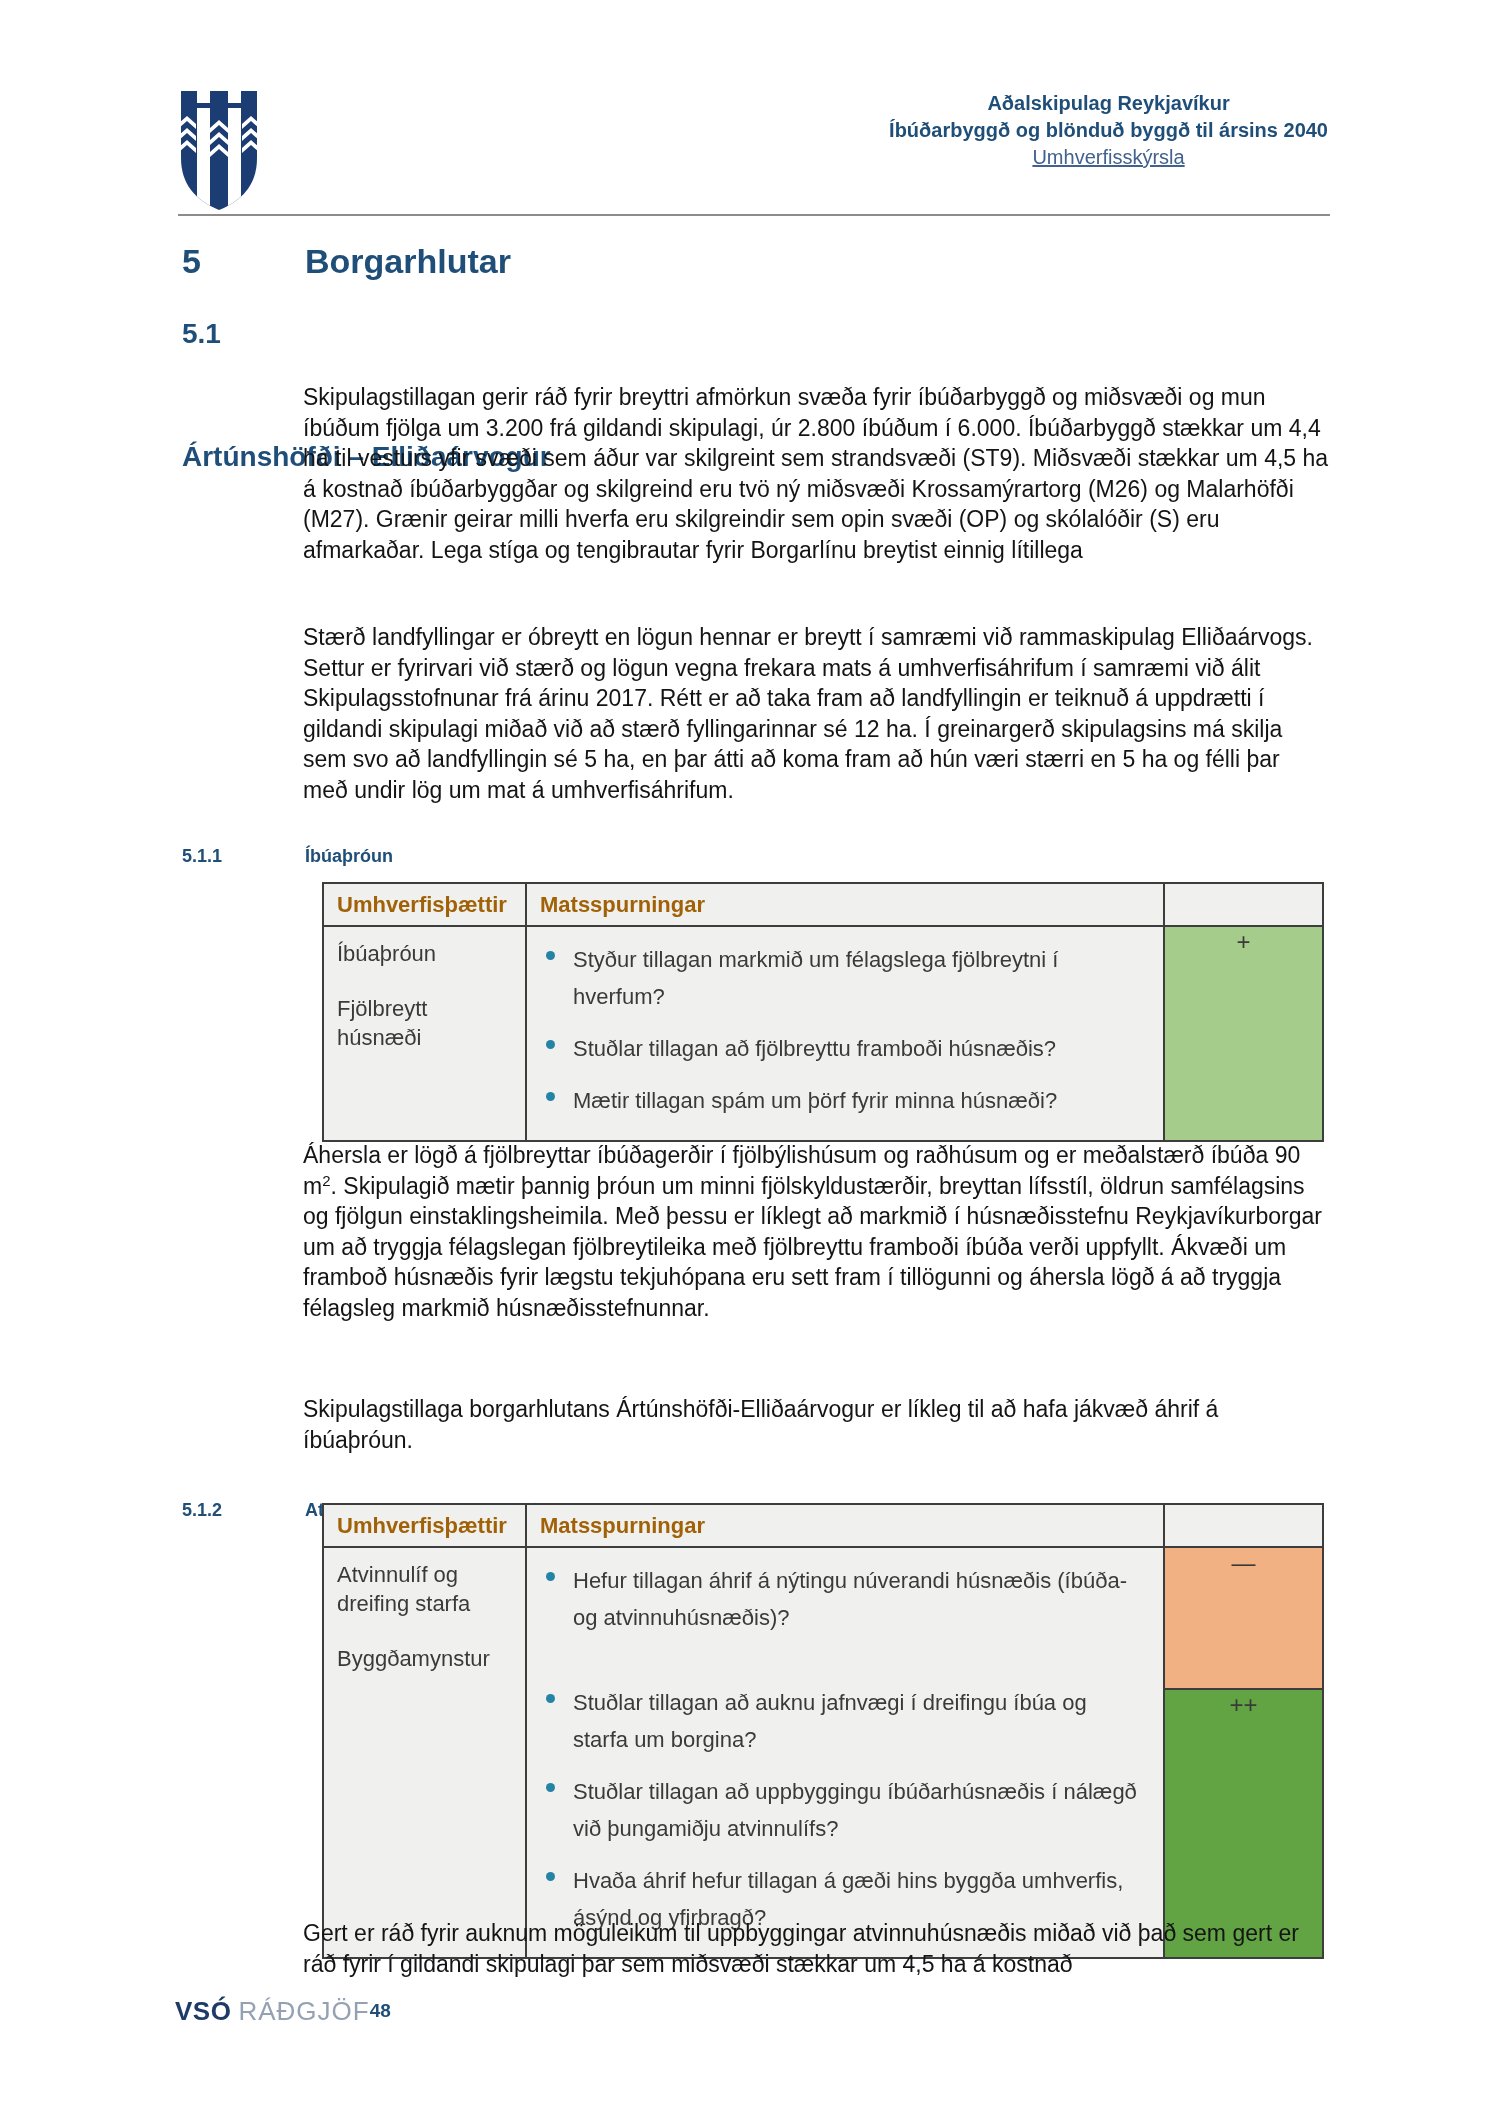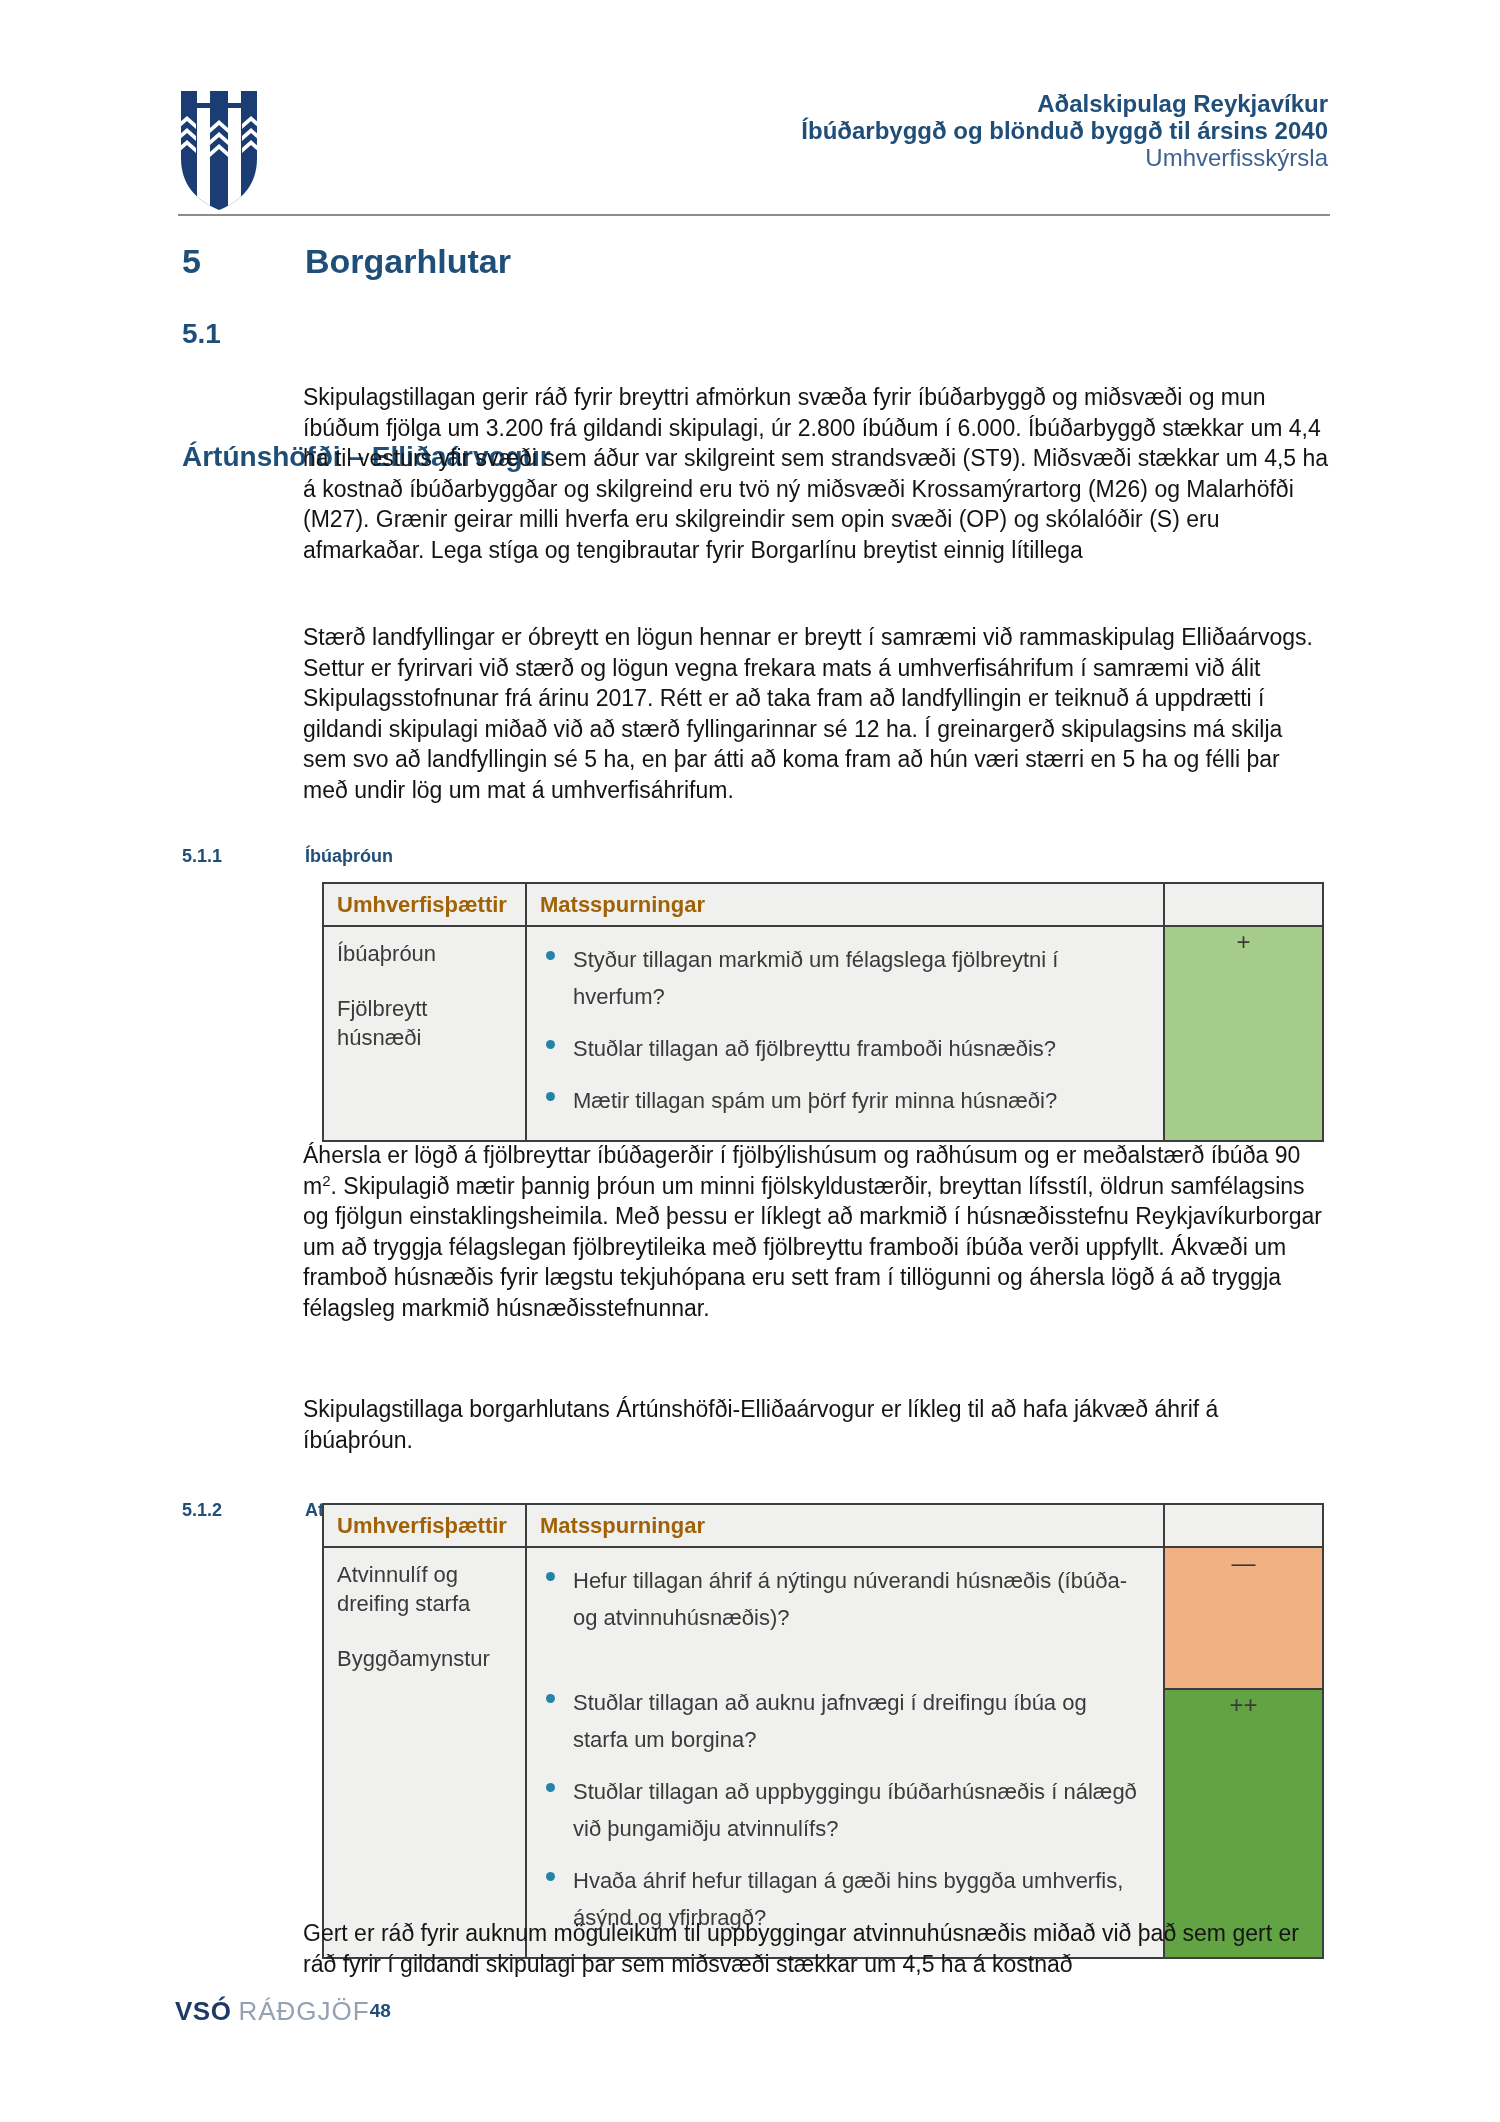--- a/index.html
+++ b/index.html
@@ -9,22 +9,22 @@
     margin:0 auto;
     background:#ffffff;
     font-family:"Liberation Sans",sans-serif;
     color:#111111;
     overflow:hidden;
   }
   
   .header-row{position:absolute;top:88px;left:178px;right:172px;display:flex;justify-content:space-between;align-items:flex-start;}
   .logo svg{display:block;}
   .header-text{text-align:right;padding-top:2px;}
-  .header-text .hl{font-size:24px;font-weight:bold;color:#1f4e79;line-height:27px;}
-  .header-text .hl3{font-weight:normal;color:#41618f;}
+  .header-text .hl{font-size:20px;font-weight:bold;color:#1f4e79;line-height:27px;text-align:center;}
+  .header-text .hl3{font-weight:normal;color:#41618f;text-decoration:underline;}
   .rule{position:absolute;top:214px;left:178px;right:170px;border-top:2px solid #8c8c8c;}
   
   .sec{position:absolute;left:182px;display:flex;color:#1f4e79;font-weight:bold;}
   .sec .num{flex:0 0 123px;}
   .h1{top:242px;font-size:34px;}
   .h2{top:318px;font-size:28px;flex-direction:column;}
   .h3{font-size:18px;}
   .h3-1{top:846px;}
   .h3-2{top:1500px;}
   

